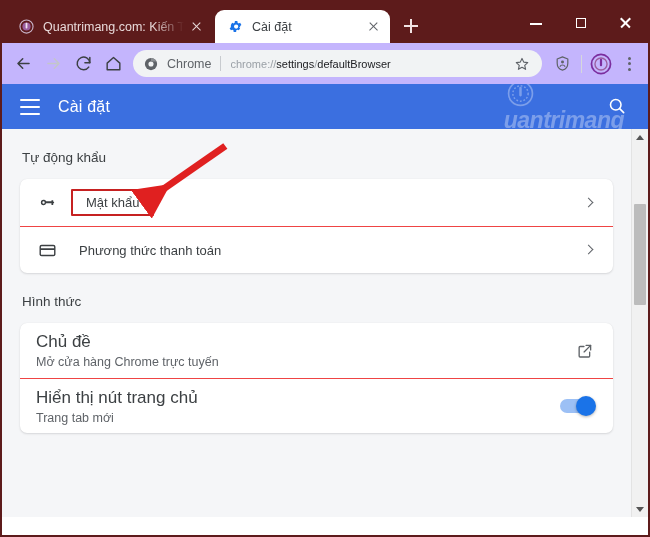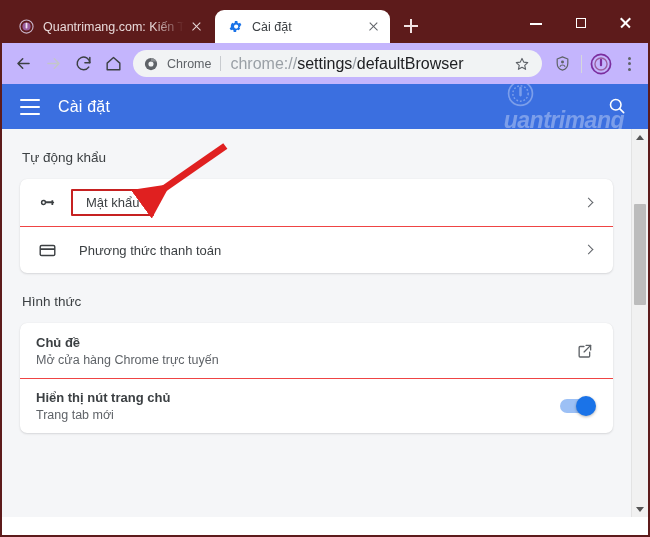--- a/index.html
+++ b/index.html
@@ -92,21 +92,21 @@
     box-sizing:border-box;min-width:0;
   }
   .omni-icon{width:15px;height:15px;flex:0 0 15px;margin-right:8px;display:flex;align-items:center;}
   .omni-chrome-label{
     font-size:12.5px;color:#5f6368;white-space:nowrap;
   }
   .omni-sep{
     width:1px;height:15px;background:#c8cbcf;margin:0 9px;flex:0 0 1px;
   }
   .omni-url{
-    font-size:16px;color:#9aa0a6;white-space:nowrap;overflow:hidden;flex:1;
+    font-size:11px;color:#9aa0a6;white-space:nowrap;overflow:hidden;flex:1;
   }
   .omni-url b{color:#202124;font-weight:400;}
   .avatar-btn{
     width:30px;height:30px;flex:0 0 30px;display:flex;align-items:center;justify-content:center;
   }
   .tb-divider{width:1px;height:18px;background:#d6d8db;margin:0 4px;flex:0 0 1px;}
   .kebab{
     width:26px;height:30px;flex:0 0 26px;display:flex;flex-direction:column;
     align-items:center;justify-content:center;gap:2.5px;
   }
@@ -155,21 +155,21 @@
     box-sizing:border-box;position:relative;
   }
   .row + .row{border-top:1px solid #ef4444;}
   .row-tall{height:55px;align-items:center;}
   .row-icon{
     width:22px;height:22px;flex:0 0 22px;display:flex;align-items:center;justify-content:center;
     color:#5f6368;margin-right:21px;
   }
   .row-label{font-size:13px;color:#3c4043;flex:1;}
   .row-stack{flex:1;display:flex;flex-direction:column;justify-content:center;gap:3px;}
-  .row-primary{font-size:13px;color:#3c4043;font-weight:bold;}
+  .row-primary{font-size:17px;color:#3c4043;}
   .row-secondary{font-size:12.5px;color:#5f6368;}
   .chev{
     width:10px;height:10px;flex:0 0 10px;position:relative;
   }
   .chev::before{
     content:"";position:absolute;left:1px;top:1px;width:6px;height:6px;
     border-right:1.6px solid #5f6368;border-top:1.6px solid #5f6368;
     transform:rotate(45deg);
   }
   .ext-icon{width:18px;height:18px;flex:0 0 18px;color:#5f6368;}

